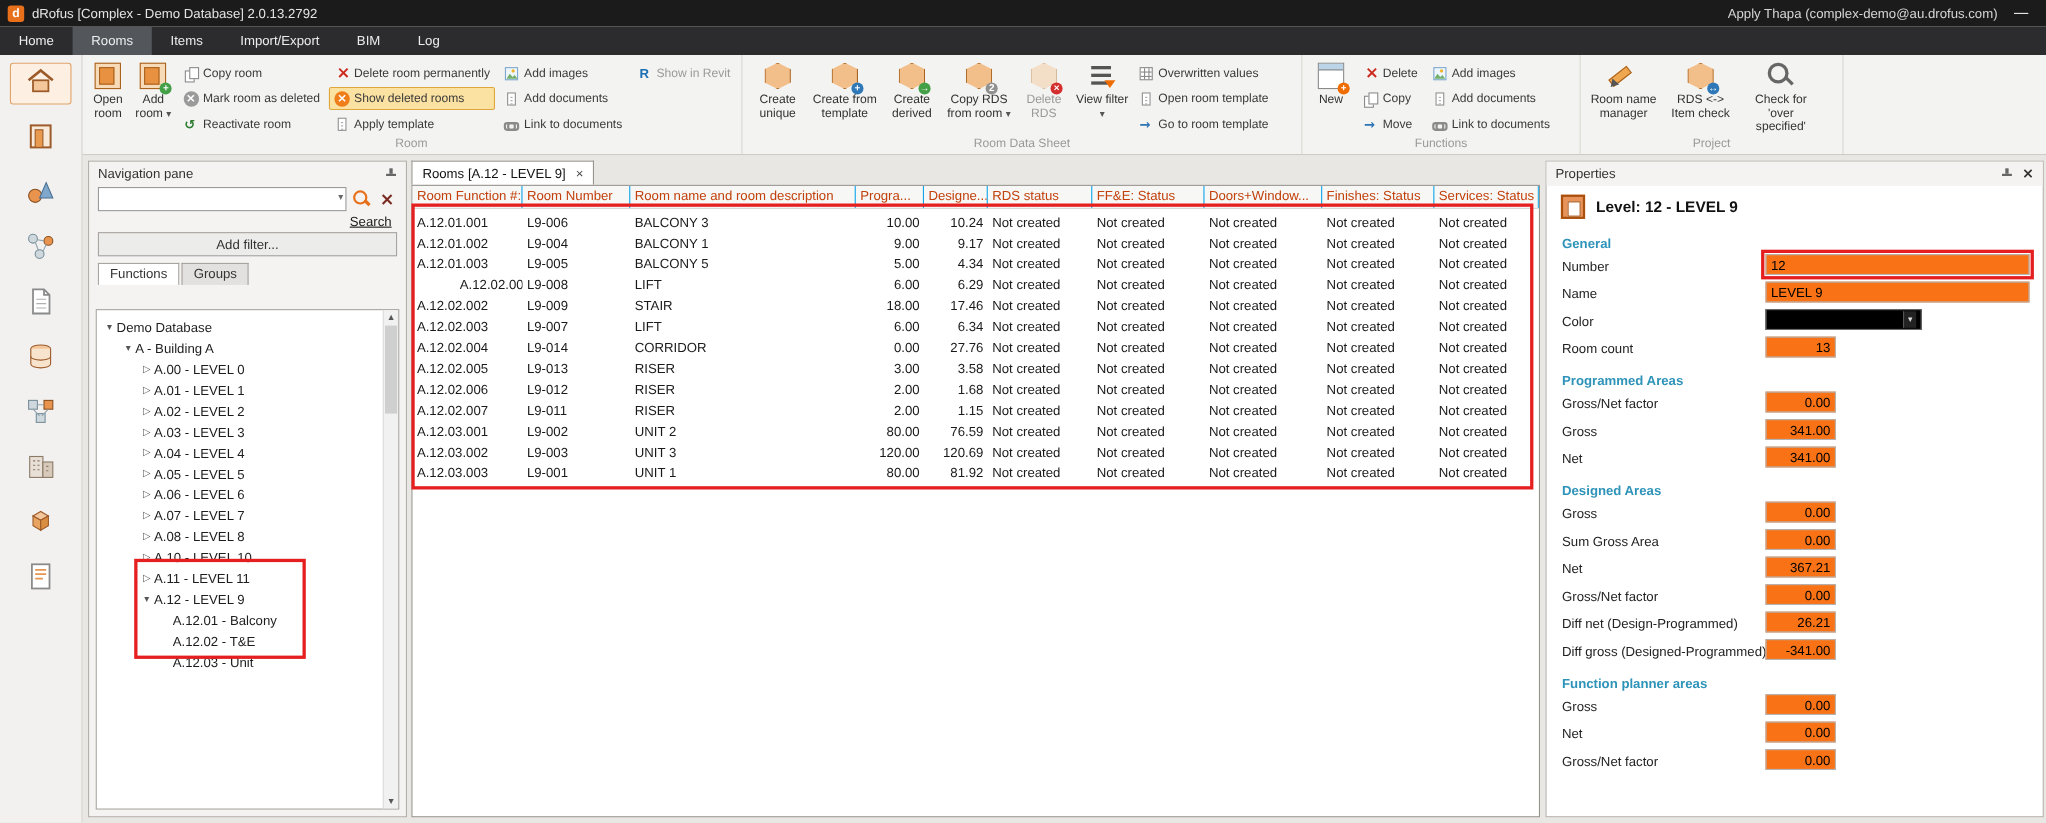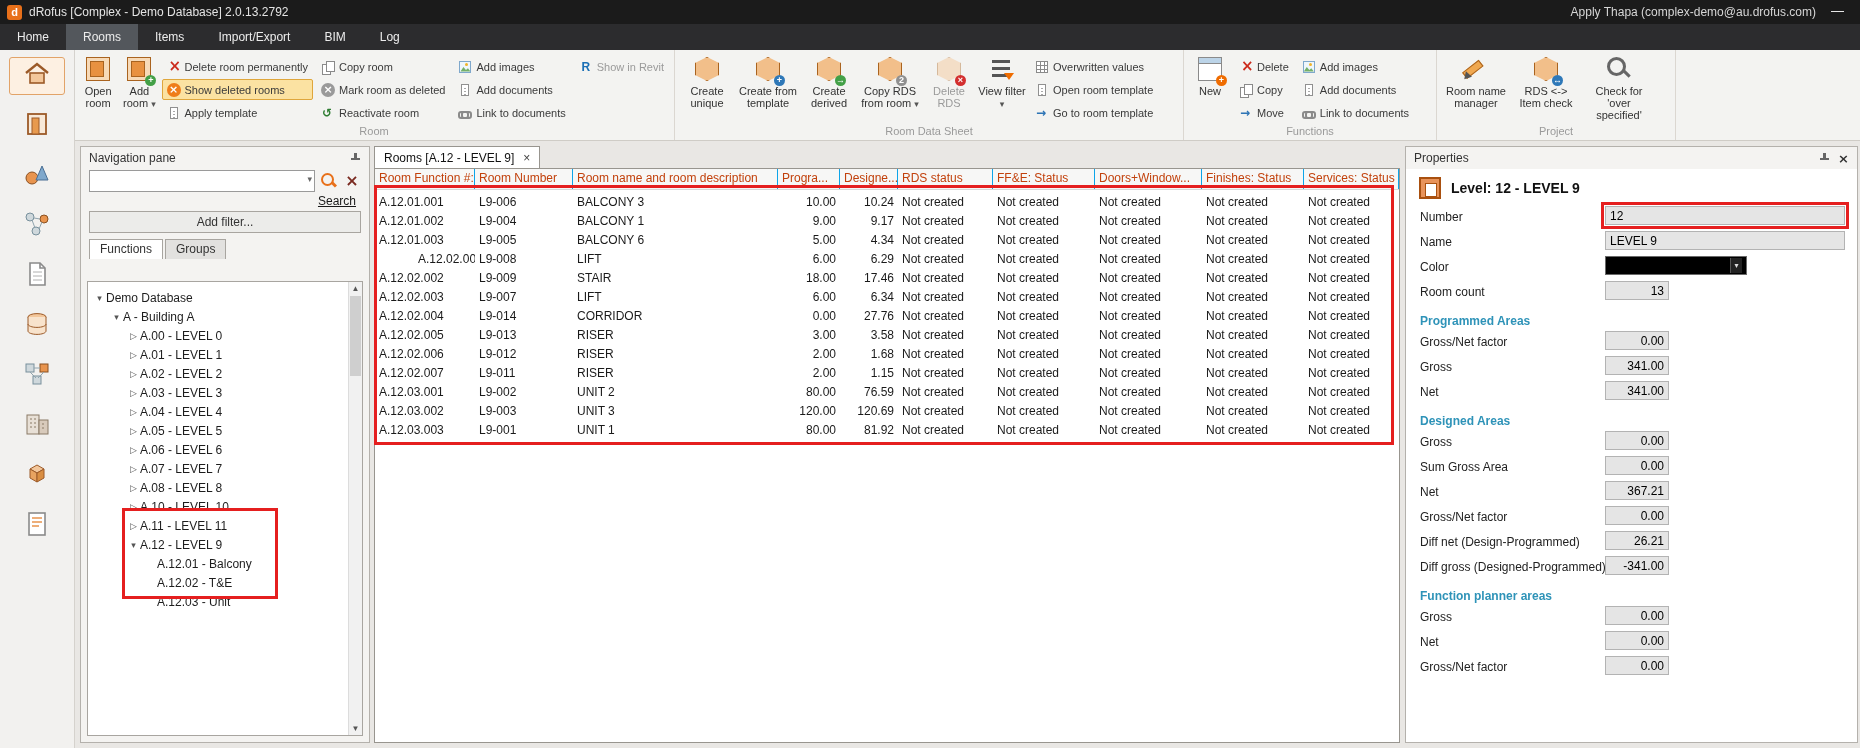--- a/index.html
+++ b/index.html
@@ -124,21 +124,21 @@
   
   .props{position:absolute;left:1405px;top:146px;right:2px;bottom:5px;background:#fff;border:1px solid #b4b1ac}
   .props .pane-header{background:#f4f3f1}
   .props-title{display:flex;align-items:center;gap:9px;padding:7px 12px 6px;font-size:14px;font-weight:bold;color:#111}
   .lvl-icon{width:24px;height:24px;position:relative;flex:none}
   .lvl-icon::before{content:"";position:absolute;inset:1px;background:#e8935a;border:2px solid #a9500f}
   .lvl-icon::after{content:"";position:absolute;left:7px;top:7px;right:5px;bottom:3px;background:#fff;border:1px solid #a9500f}
   .section-header{color:#2e93b8;font-weight:bold;font-size:12px;padding:8px 14px 3px}
   .field-row{position:relative;height:21px;margin-bottom:4px;padding-left:14px;display:flex;align-items:center}
   .field-label{font-size:12px;color:#222}
-  .field-input{position:absolute;left:199px;top:0;height:17px;border:1px solid #b3b3b3;background:#e5e5e5;font-size:12px;
+  .field-input{position:absolute;left:199px;top:0;height:17px;border:1px solid #b3b3b3;background:#f97316;font-size:12px;
     display:flex;align-items:center;padding:0 4px;box-sizing:content-box}
   .field-input.wide{width:230px}
   .field-input.num{width:54px;justify-content:flex-end}
   .field-input.color{width:132px;background:#000;border-color:#6a6a6a;justify-content:flex-end}
   .field-input.color .cdd{width:11px;height:15px;background:#222;color:#ddd;font-size:8px;line-height:15px;text-align:center;border-left:1px solid #555}
   .annotated{outline:3px solid #e51f1f;outline-offset:1px}
   .pinicon{width:12px;height:12px;position:relative}
   .pinicon::before{content:"";position:absolute;left:5px;top:1px;width:3px;height:5px;background:#666}
   .pinicon::after{content:"";position:absolute;left:2px;top:6px;width:9px;height:2px;background:#666;box-shadow:3px 2px 0 -1px #666}
   .closex{font:bold 13px/13px "DejaVu Sans",sans-serif;color:#333}
@@ -246,50 +246,50 @@
       </div>
       <div class="bigbtn">
         <span class="bicon">
             <span class="shape-door"></span>
             <span class="badge green">+</span>
           </span>
         <span class="blabel"><span>Add room</span> <span class="ddz">▾</span></span>
       </div>
       <div class="smallcol">
         <div class="smallbtn">
+          <span class="sicon"><span class="ic-copy"></span></span>
+          <span>Copy room</span>
+          </div>
+        <div class="smallbtn">
+          <span class="sicon">
+              <span class="ic-xcirc gray"></span>
+            </span>
+          <span>Mark room as deleted</span>
+          </div>
+        <div class="smallbtn">
+          <span class="sicon"><span class="ic-undo"></span></span>
+          <span>Reactivate room</span>
+          </div>
+      </div>
+      <div class="smallcol">
+        <div class="smallbtn">
           <span class="sicon"><span class="ic-xred"></span></span>
           <span>Delete room permanently</span>
           </div>
         <div class="smallbtn highlighted">
           <span class="sicon">
               <span class="ic-xcirc"></span>
             </span>
           <span>Show deleted rooms</span>
           </div>
         <div class="smallbtn">
           <span class="sicon">
               <span class="ic-doc"></span>
             </span>
           <span>Apply template</span>
-          </div>
-      </div>
-      <div class="smallcol">
-        <div class="smallbtn">
-          <span class="sicon"><span class="ic-copy"></span></span>
-          <span>Copy room</span>
-          </div>
-        <div class="smallbtn">
-          <span class="sicon">
-              <span class="ic-xcirc gray"></span>
-            </span>
-          <span>Mark room as deleted</span>
-          </div>
-        <div class="smallbtn">
-          <span class="sicon"><span class="ic-undo"></span></span>
-          <span>Reactivate room</span>
           </div>
       </div>
       <div class="smallcol">
         <div class="smallbtn">
           <span class="sicon">
               <span class="ic-img"></span>
             </span>
           <span>Add images</span>
           </div>
         <div class="smallbtn">
@@ -587,21 +587,21 @@
           <div class="td num" style="width: 58px;">9.17</div>
           <div class="td" style="width: 95px;">Not created</div>
           <div class="td" style="width: 102px;">Not created</div>
           <div class="td" style="width: 107px;">Not created</div>
           <div class="td" style="width: 102px;">Not created</div>
           <div class="td" style="width: 95px;">Not created</div>
         </div>
         <div class="trow">
           <div class="td" style="width: 100px;">A.12.01.003</div>
           <div class="td" style="width: 98px;">L9-005</div>
-          <div class="td" style="width: 205px;">BALCONY 6</div>
+          <div class="td" style="width: 205px;">BALCONY 5</div>
           <div class="td num" style="width: 62px;">5.00</div>
           <div class="td num" style="width: 58px;">4.34</div>
           <div class="td" style="width: 95px;">Not created</div>
           <div class="td" style="width: 102px;">Not created</div>
           <div class="td" style="width: 107px;">Not created</div>
           <div class="td" style="width: 102px;">Not created</div>
           <div class="td" style="width: 95px;">Not created</div>
         </div>
         <div class="trow">
           <div class="td" style="width: 100px; padding-left: 43px;">A.12.02.001</div>
@@ -733,20 +733,21 @@
     <span class="sp">
       <span class="pinicon"></span>
       <span class="closex">×</span>
     </span>
   </div>
   <div class="props-title">
     <span class="lvl-icon"></span>
     <span>Level: 12 - LEVEL 9</span>
   </div>
   <div>
+      <div class="section-header">General</div>
       <div class="field-row">
         <span class="field-label">Number</span>
         <div class="field-input wide annotated" style="outline-color: rgb(229, 31, 31);">12</div>
       </div>
       <div class="field-row">
         <span class="field-label">Name</span>
         <div class="field-input wide">LEVEL 9</div>
       </div>
       <div class="field-row">
         <span class="field-label">Color</span>

